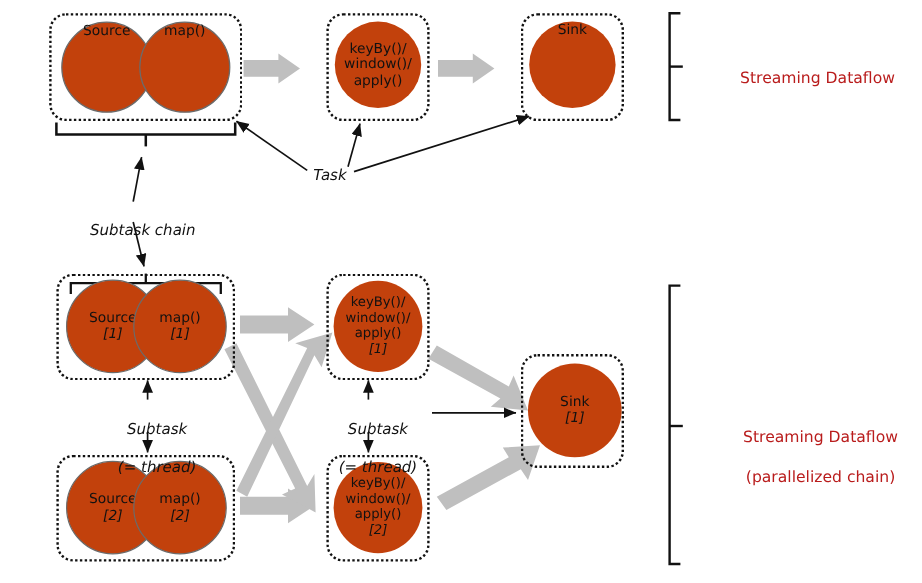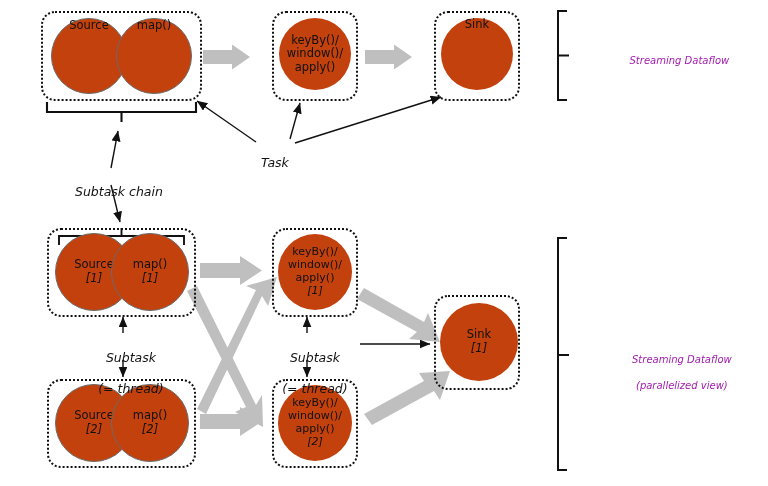--- a/index.html
+++ b/index.html
@@ -59,23 +59,22 @@
     position: absolute;
     font-style: italic;
     font-size: 12.5px;
     color: #111111;
     white-space: pre;
     text-align: center;
     line-height: 1.25;
   }
   .side-label {
     position: absolute;
-    font-style: italic;
-    font-size: 10px;
-    color: #a21caf;
+    font-size: 13px;
+    color: #b91c1c;
     text-align: center;
     line-height: 1.3;
     white-space: pre;
   }
 </style>
 </head>
 <body>
 
 <div id="canvas">
 
@@ -178,21 +177,21 @@
     <span class="lbl">Sink</span>
   </div>
 
   <div class="side-label" style="left:588px; top:41px; width:170px;">
     <span>Streaming Dataflow</span><br>
   </div>
 
   <div class="anno" style="left:38px; top:168px; width:146px;">
     <span>Subtask chain</span>
   </div>
-  <div class="anno" style="left:241px; top:139px; width:52px;">
+  <div class="anno" style="left:241px; top:122px; width:52px;">
     <span>Task</span>
   </div>
 
   <div class="node-box" style="left:47px; top:228px; width:149px; height:89px;">
   </div>
   <div class="circle" style="left:55px; top:233px; width:78px; height:78px; flex-direction:column;">
     <span class="lbl">Source</span>
     <span class="idx">[1]</span>
   </div>
   <div class="circle" style="left:111px; top:233px; width:78px; height:78px; flex-direction:column;">
@@ -240,16 +239,16 @@
     <span>Subtask</span><br>
     <span>(= thread)</span>
   </div>
   <div class="anno" style="left:247px; top:334px; width:120px;">
     <span>Subtask</span><br>
     <span>(= thread)</span>
   </div>
 
   <div class="side-label" style="left:588px; top:340px; width:175px;">
     <span>Streaming Dataflow</span><br>
-    <span>(parallelized view)</span>
+    <span>(parallelized chain)</span>
   </div>
 
 </div>
 
 </body></html>

